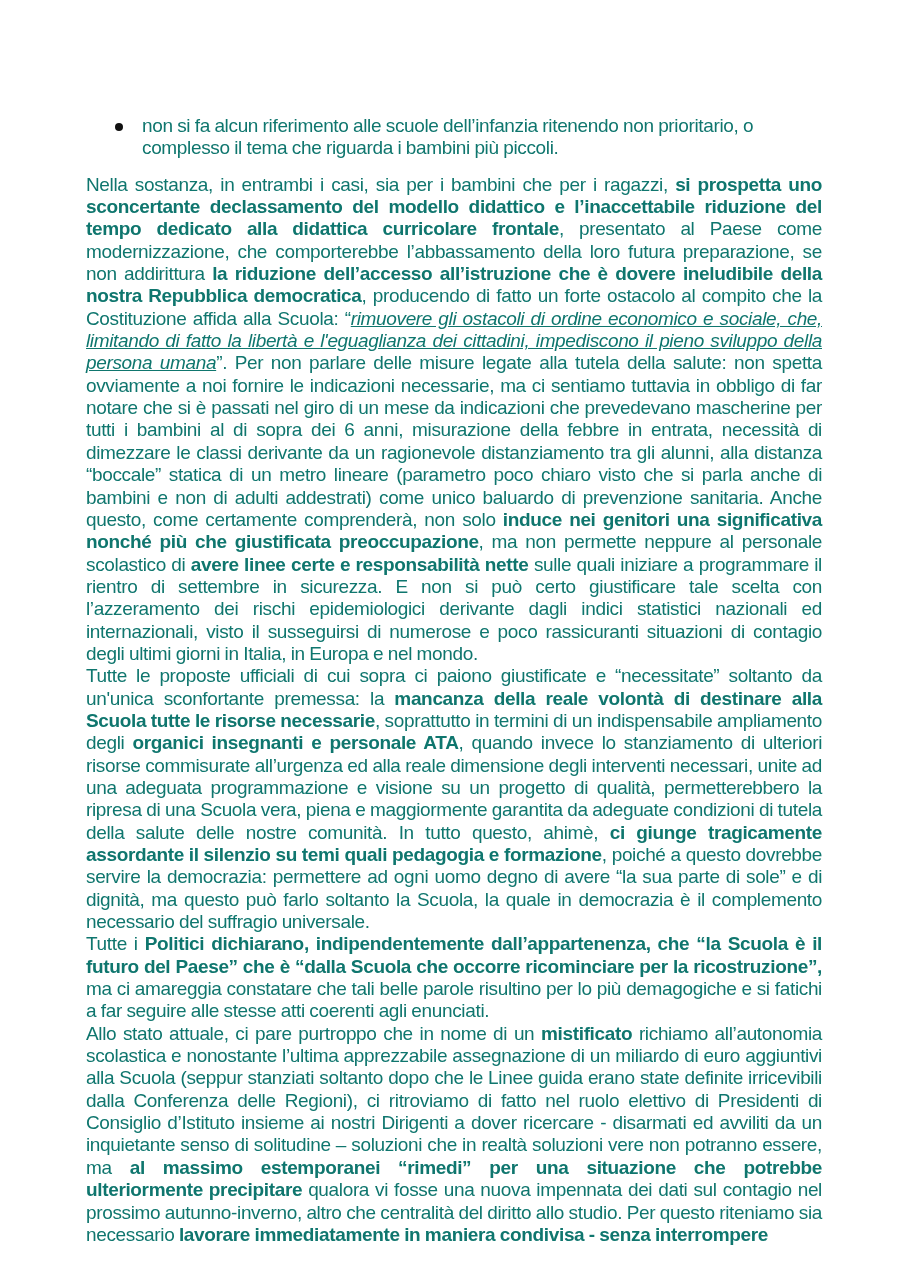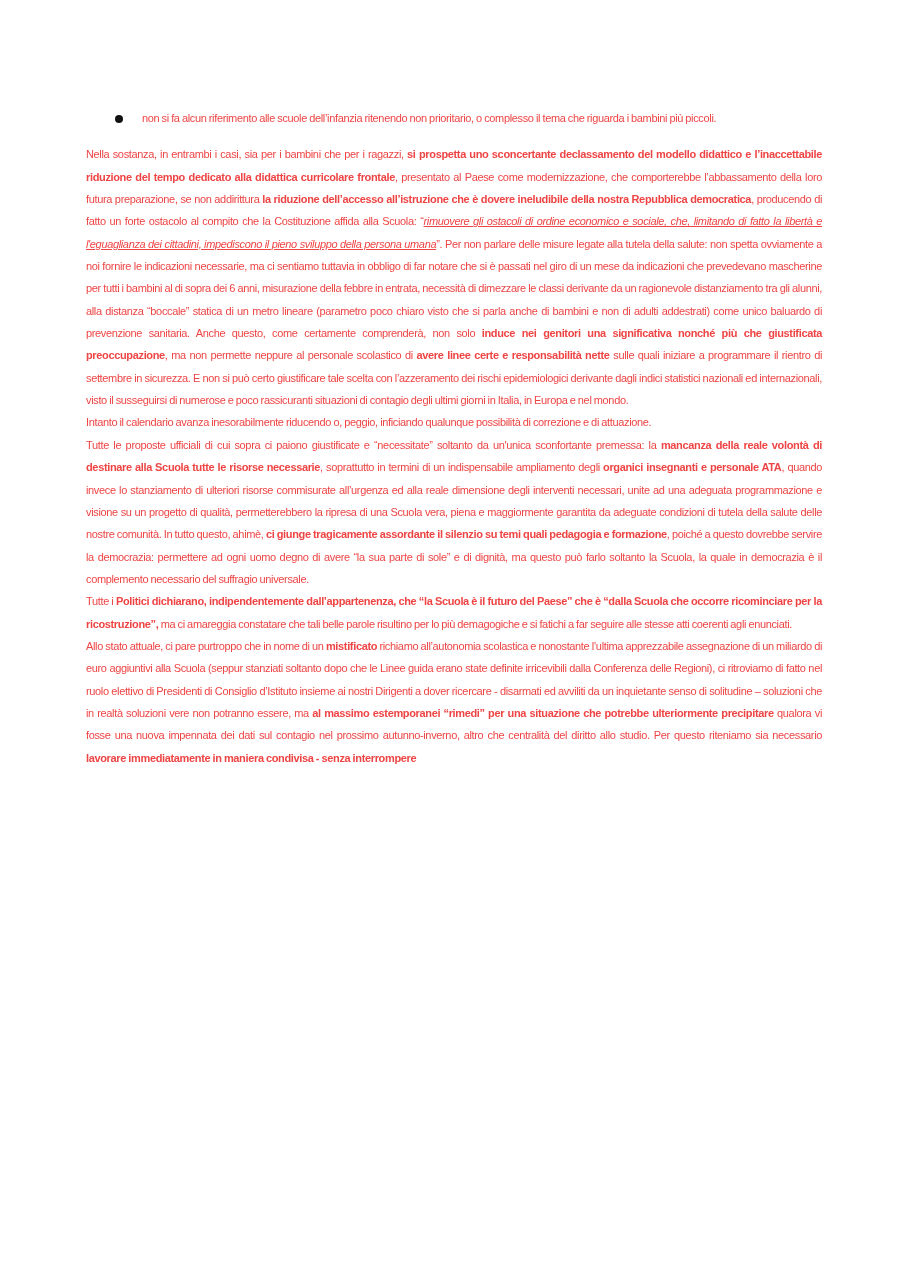--- a/index.html
+++ b/index.html
@@ -1,20 +1,20 @@
 <!DOCTYPE html>
 <html><head>
 <meta charset="utf-8">
 <style>
   html, body { margin: 0; padding: 0; background: #ffffff; }
   body { width: 905px; height: 1280px; position: relative; overflow: hidden; }
   .page {
-    position: absolute; left: 86px; top: 107px; width: 736px;
+    position: absolute; left: 86px; top: 115px; width: 736px;
     font-family: "Liberation Sans", sans-serif;
-    font-size: 11px; line-height: 22.35px; color: #ef4444;
+    font-size: 19px; line-height: 22.35px; color: #0f766e;
     letter-spacing: -0.35px; word-spacing: -0.4px;
   }
   .bullet-item { position: relative; padding-left: 56px; margin-bottom: 14px; text-align: left; }
   .bullet-dot {
     position: absolute; left: 29px; top: 8px; width: 8px; height: 8px;
     border-radius: 50%; background: #111;
   }
   p { margin: 0; text-align: justify; }
   b { font-weight: bold; }
   i { font-style: italic; text-decoration: underline; }
@@ -22,17 +22,16 @@
 </head>
 <body>
 
 <div class="page">
   <div class="bullet-item">
     <span class="bullet-dot"></span>
     <span>non si fa alcun riferimento alle scuole dell’infanzia ritenendo non prioritario, o complesso il tema che riguarda i bambini più piccoli.</span>
   </div>
 
   <p><span>Nella sostanza, in entrambi i casi, sia per i bambini che per i ragazzi, </span><b>si prospetta uno sconcertante declassamento del modello didattico e l’inaccettabile riduzione del tempo dedicato alla didattica curricolare frontale</b><span>, presentato al Paese come modernizzazione, che comporterebbe l’abbassamento della loro futura preparazione, se non addirittura </span><b>la riduzione dell’accesso all’istruzione che è dovere ineludibile della nostra Repubblica democratica</b><span>, producendo di fatto un forte ostacolo al compito che la Costituzione affida alla Scuola: “</span><i>rimuovere gli ostacoli di ordine economico e sociale, che, limitando di fatto la libertà e l'eguaglianza dei cittadini, impediscono il pieno sviluppo della persona umana</i><span>”. Per non parlare delle misure legate alla tutela della salute: non spetta ovviamente a noi fornire le indicazioni necessarie, ma ci sentiamo tuttavia in obbligo di far notare che si è passati nel giro di un mese da indicazioni che prevedevano mascherine per tutti i bambini al di sopra dei 6 anni, misurazione della febbre in entrata, necessità di dimezzare le classi derivante da un ragionevole distanziamento tra gli alunni, alla distanza “boccale” statica di un metro lineare (parametro poco chiaro visto che si parla anche di bambini e non di adulti addestrati) come unico baluardo di prevenzione sanitaria. Anche questo, come certamente comprenderà, non solo </span><b>induce nei genitori una significativa nonché più che giustificata preoccupazione</b><span>, ma non permette neppure al personale scolastico di </span><b>avere linee certe e responsabilità nette</b><span> sulle quali iniziare a programmare il rientro di settembre in sicurezza. E non si può certo giustificare tale scelta con l’azzeramento dei rischi epidemiologici derivante dagli indici statistici nazionali ed internazionali, visto il susseguirsi di numerose e poco rassicuranti situazioni di contagio degli ultimi giorni in Italia, in Europa e nel mondo.</span></p>
-  <p><span>Intanto il calendario avanza inesorabilmente riducendo o, peggio, inficiando qualunque possibilità di correzione e di attuazione.</span></p>
   <p><span>Tutte le proposte ufficiali di cui sopra ci paiono giustificate e “necessitate” soltanto da un'unica sconfortante premessa: la </span><b>mancanza della reale volontà di destinare alla Scuola tutte le risorse necessarie</b><span>, soprattutto in termini di un indispensabile ampliamento degli </span><b>organici insegnanti e personale ATA</b><span>, quando invece lo stanziamento di ulteriori risorse commisurate all’urgenza ed alla reale dimensione degli interventi necessari, unite ad una adeguata programmazione e visione su un progetto di qualità, permetterebbero la ripresa di una Scuola vera, piena e maggiormente garantita da adeguate condizioni di tutela della salute delle nostre comunità. In tutto questo, ahimè, </span><b>ci giunge tragicamente assordante il silenzio su temi quali pedagogia e formazione</b><span>, poiché a questo dovrebbe servire la democrazia: permettere ad ogni uomo degno di avere “la sua parte di sole” e di dignità, ma questo può farlo soltanto la Scuola, la quale in democrazia è il complemento necessario del suffragio universale.</span></p>
   <p><span>Tutte i </span><b>Politici dichiarano, indipendentemente dall’appartenenza, che “la Scuola è il futuro del Paese” che è “dalla Scuola che occorre ricominciare per la ricostruzione”,</b><span> ma ci amareggia constatare che tali belle parole risultino per lo più demagogiche e si fatichi a far seguire alle stesse atti coerenti agli enunciati.</span></p>
   <p><span>Allo stato attuale, ci pare purtroppo che in nome di un </span><b>mistificato</b><span> richiamo all’autonomia scolastica e nonostante l’ultima apprezzabile assegnazione di un miliardo di euro aggiuntivi alla Scuola (seppur stanziati soltanto dopo che le Linee guida erano state definite irricevibili dalla Conferenza delle Regioni), ci ritroviamo di fatto nel ruolo elettivo di Presidenti di Consiglio d’Istituto insieme ai nostri Dirigenti a dover ricercare - disarmati ed avviliti da un inquietante senso di solitudine – soluzioni che in realtà soluzioni vere non potranno essere, ma </span><b>al massimo estemporanei “rimedi” per una situazione che potrebbe ulteriormente precipitare</b><span> qualora vi fosse una nuova impennata dei dati sul contagio nel prossimo autunno-inverno, altro che centralità del diritto allo studio. Per questo riteniamo sia necessario </span><b>lavorare immediatamente in maniera condivisa - senza interrompere</b></p>
 </div>
 
 </body></html>

